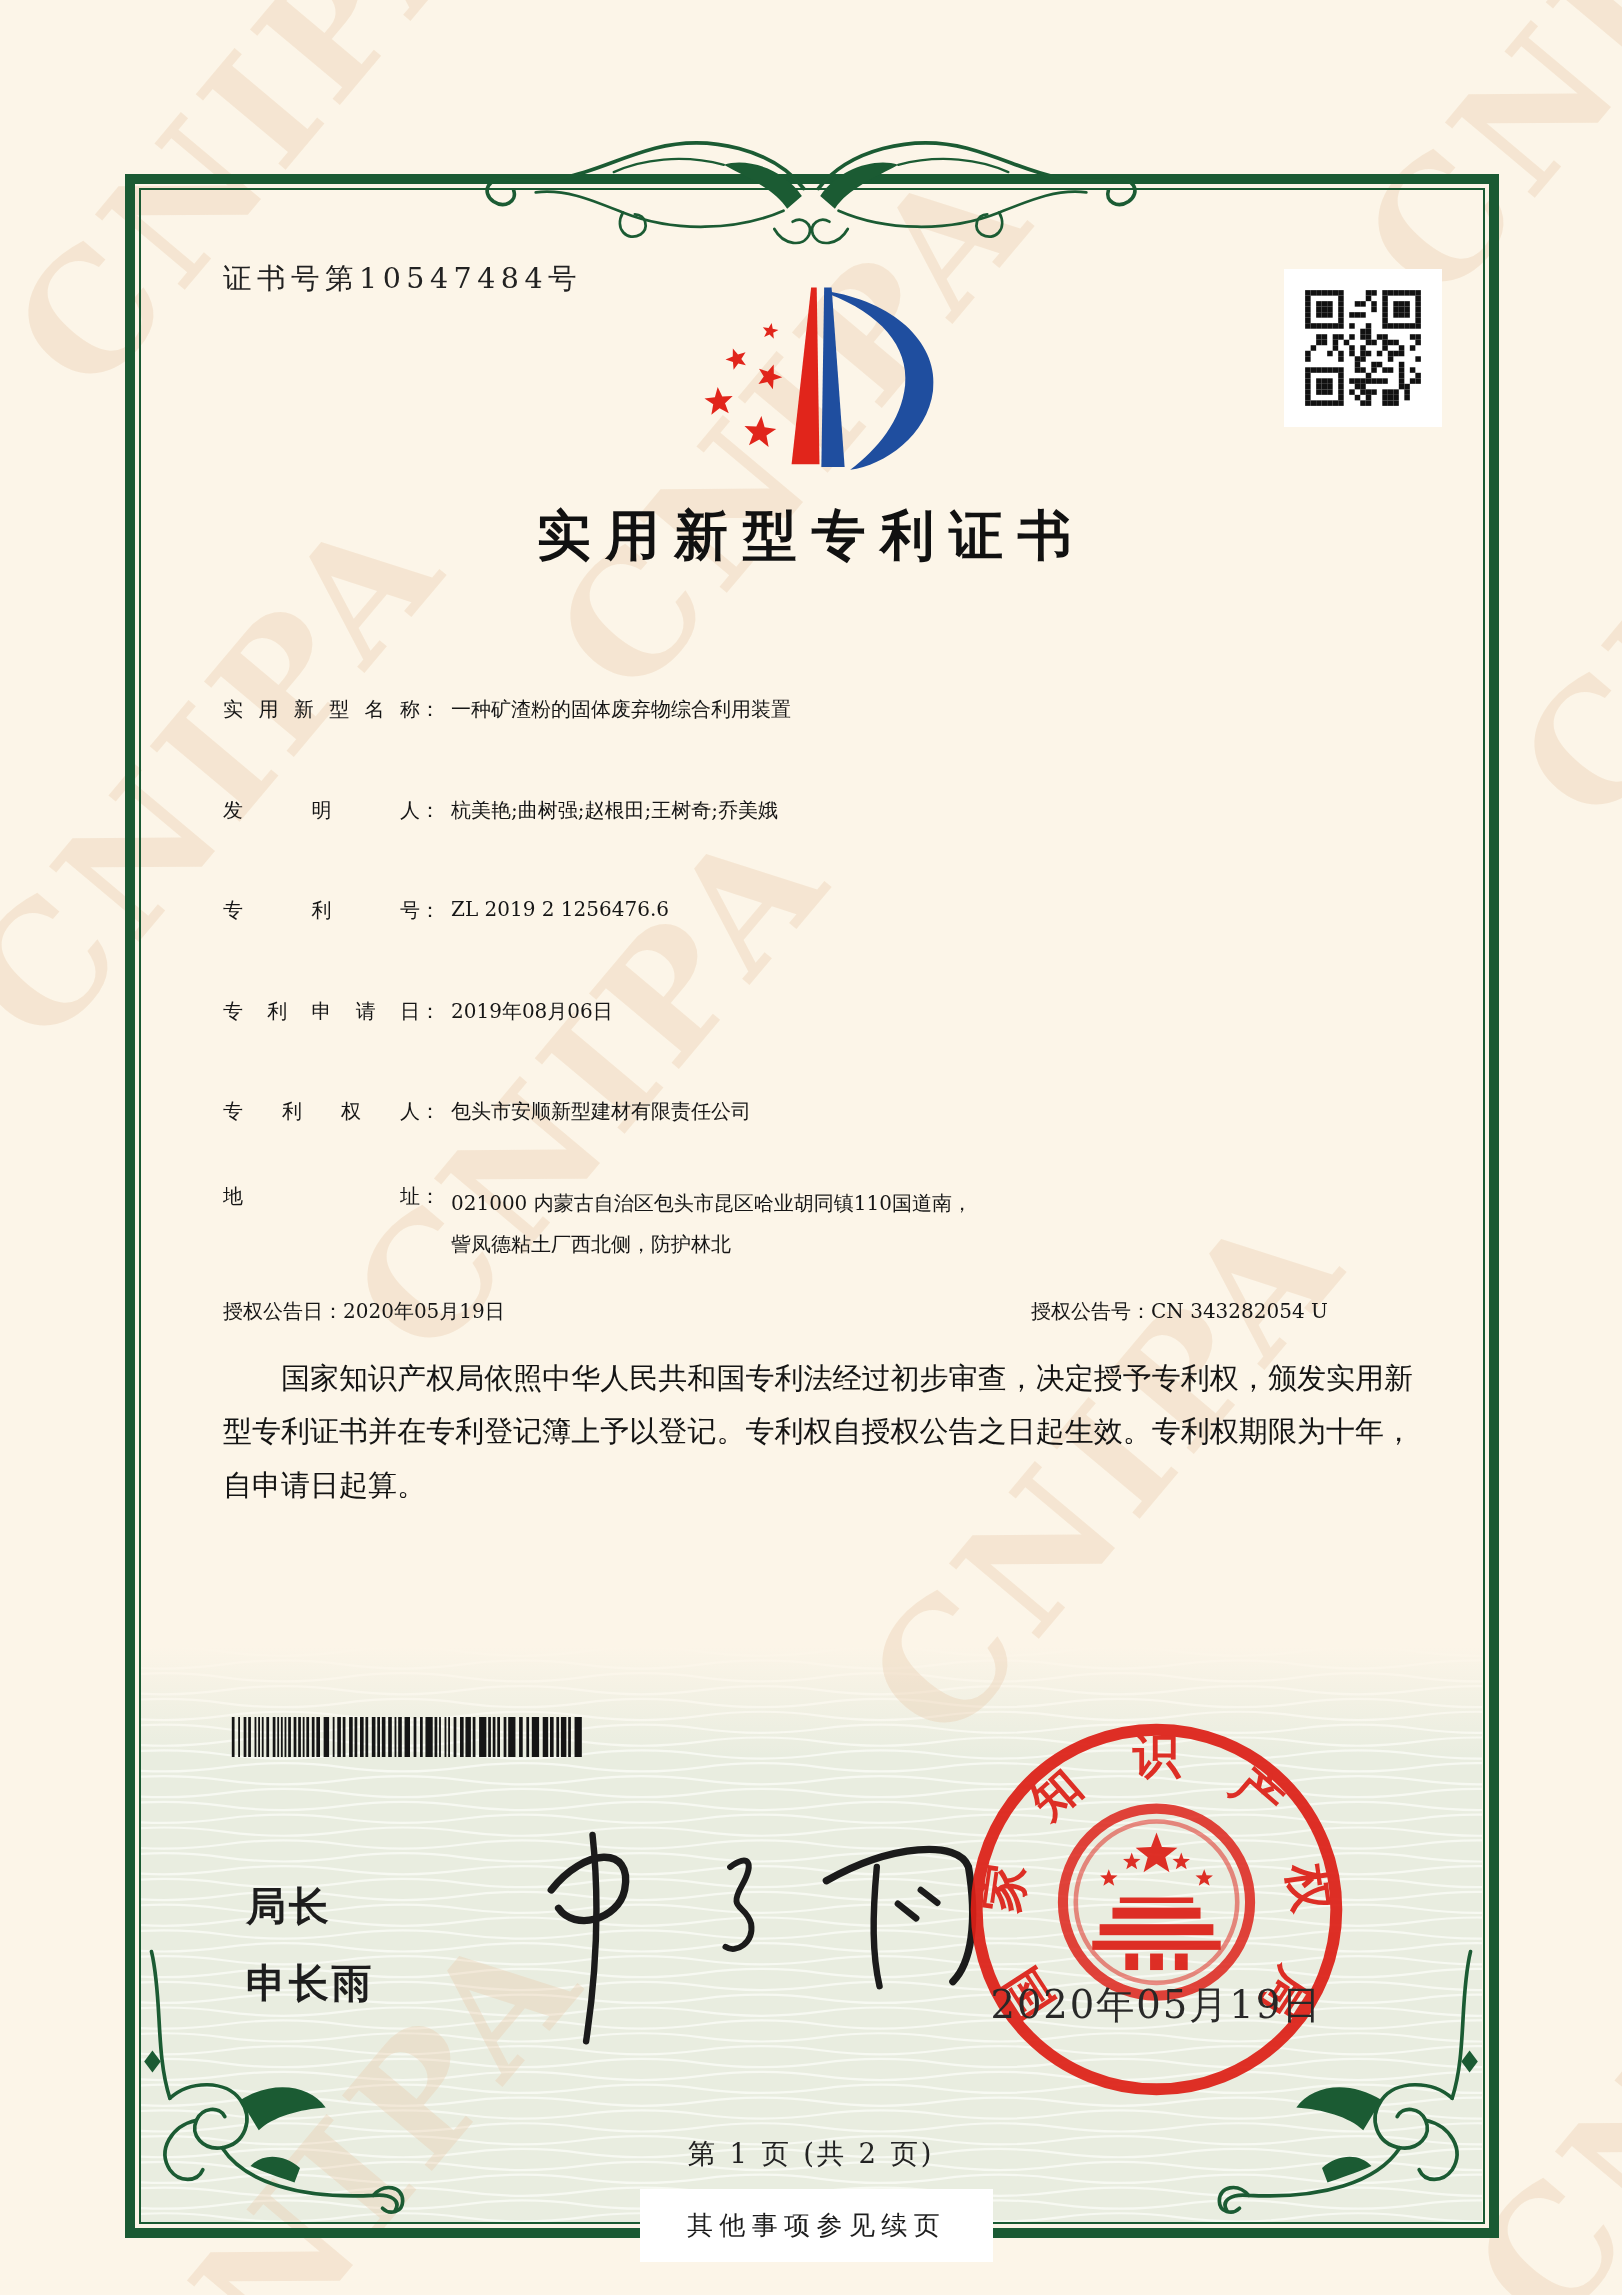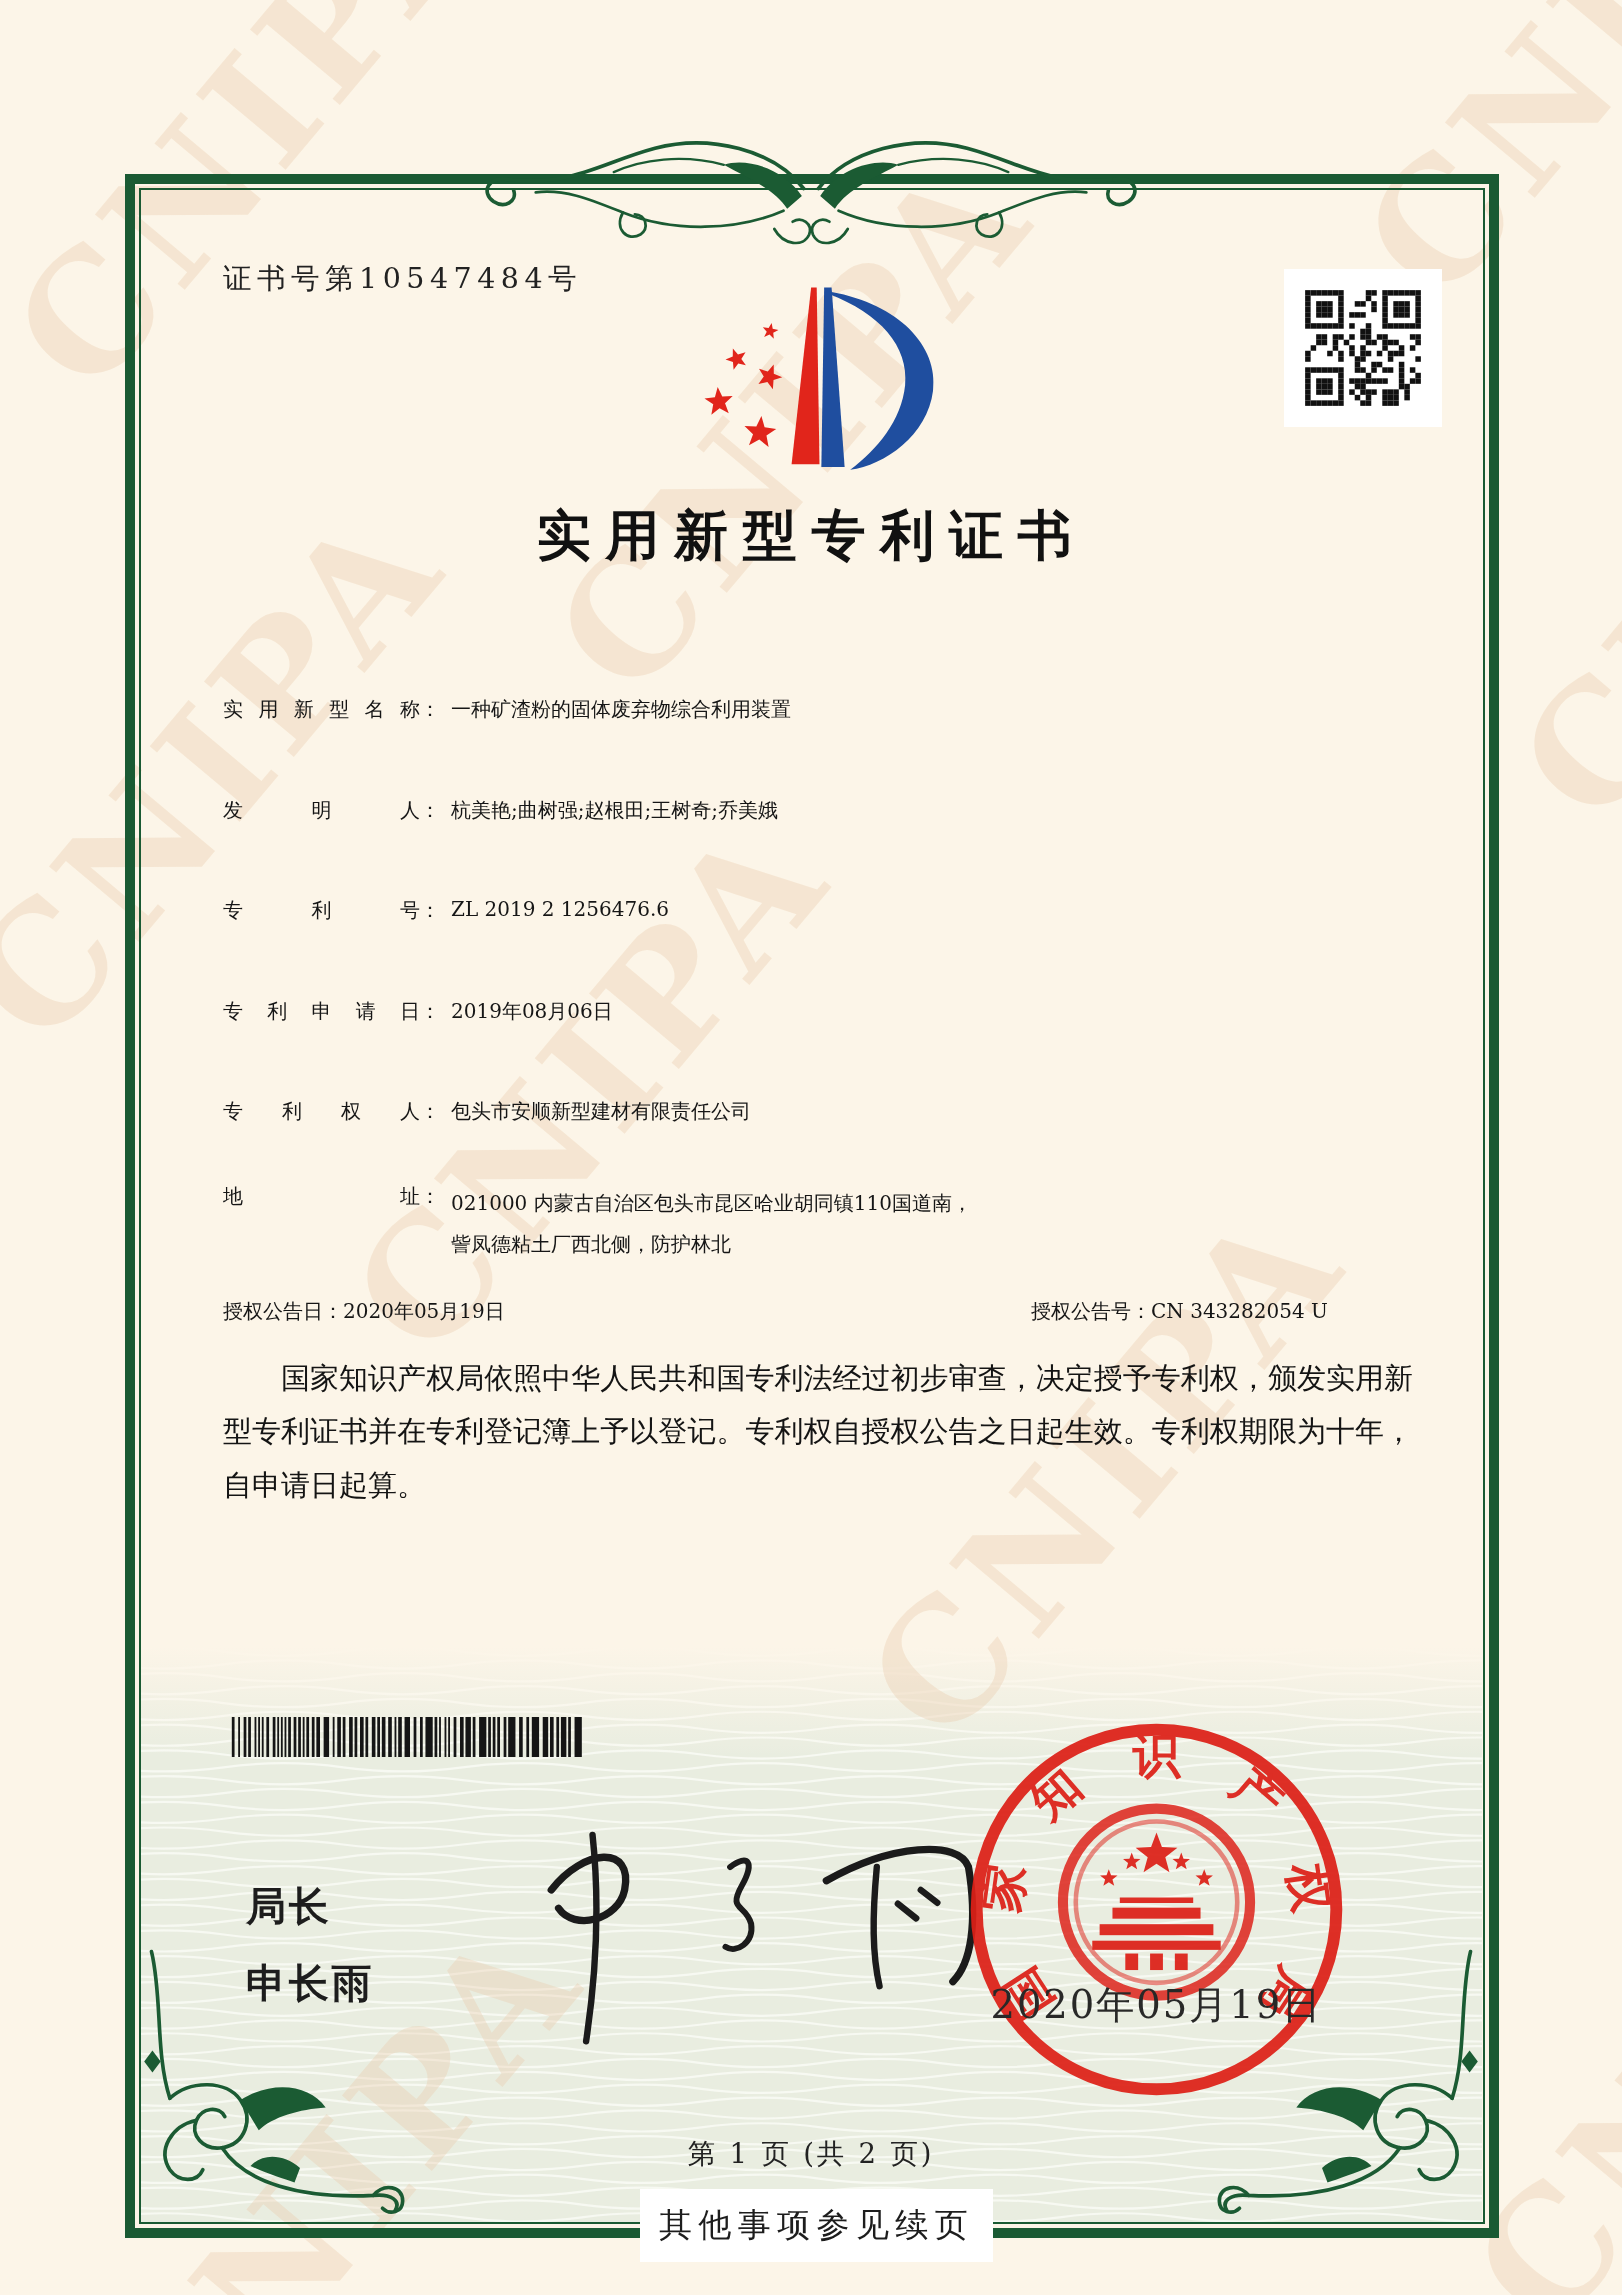--- a/index.html
+++ b/index.html
@@ -46,21 +46,21 @@
   .paras p{margin:0;text-indent:2em;}
   .officer{position:absolute;left:246px;font-size:40px;font-weight:600;
     font-family:"DejaVu Sans","Liberation Sans",sans-serif;color:#1d1d1d;letter-spacing:2.8px;}
   .pageinfo{
     left:0;width:1598px;top:2136px;text-align:center;font-size:27.5px;letter-spacing:2.8px;color:#222;margin-left:12px;
   }
   .footer-box{
     left:640px;top:2189px;width:353px;height:73px;background:#ffffff;
     display:flex;align-items:center;justify-content:center;
   }
-  .footer-box span{font-size:33px;letter-spacing:6.4px;color:#1d1d1d;}
+  .footer-box span{font-size:26px;letter-spacing:6.4px;color:#1d1d1d;}
   .fadeTop{left:141px;top:1646px;width:1341px;height:110px;
     background:linear-gradient(#fcf5e8,rgba(252,245,232,0));}
 </style>
 </head>
 <body>
 
 <svg class="abs" style="left:141px;top:1646px;" width="1341" height="577" id="wavepanel" viewBox="0 0 1460 628">
     <rect width="1460" height="628" fill="#e9ede0"></rect>
     <path d="M-40 6 q65 -9 130 0 q65 9 130 0 q65 -9 130 0 q65 9 130 0 q65 -9 130 0 q65 9 130 0 q65 -9 130 0 q65 9 130 0 q65 -9 130 0 q65 9 130 0 q65 -9 130 0 q65 9 130 0" fill="none" stroke="#f7f9f2" stroke-width="2.4"></path>
     <path d="M-40 20 q65 9 130 0 q65 -9 130 0 q65 9 130 0 q65 -9 130 0 q65 9 130 0 q65 -9 130 0 q65 9 130 0 q65 -9 130 0 q65 9 130 0 q65 -9 130 0 q65 9 130 0 q65 -9 130 0" fill="none" stroke="#f7f9f2" stroke-width="2.4"></path>

